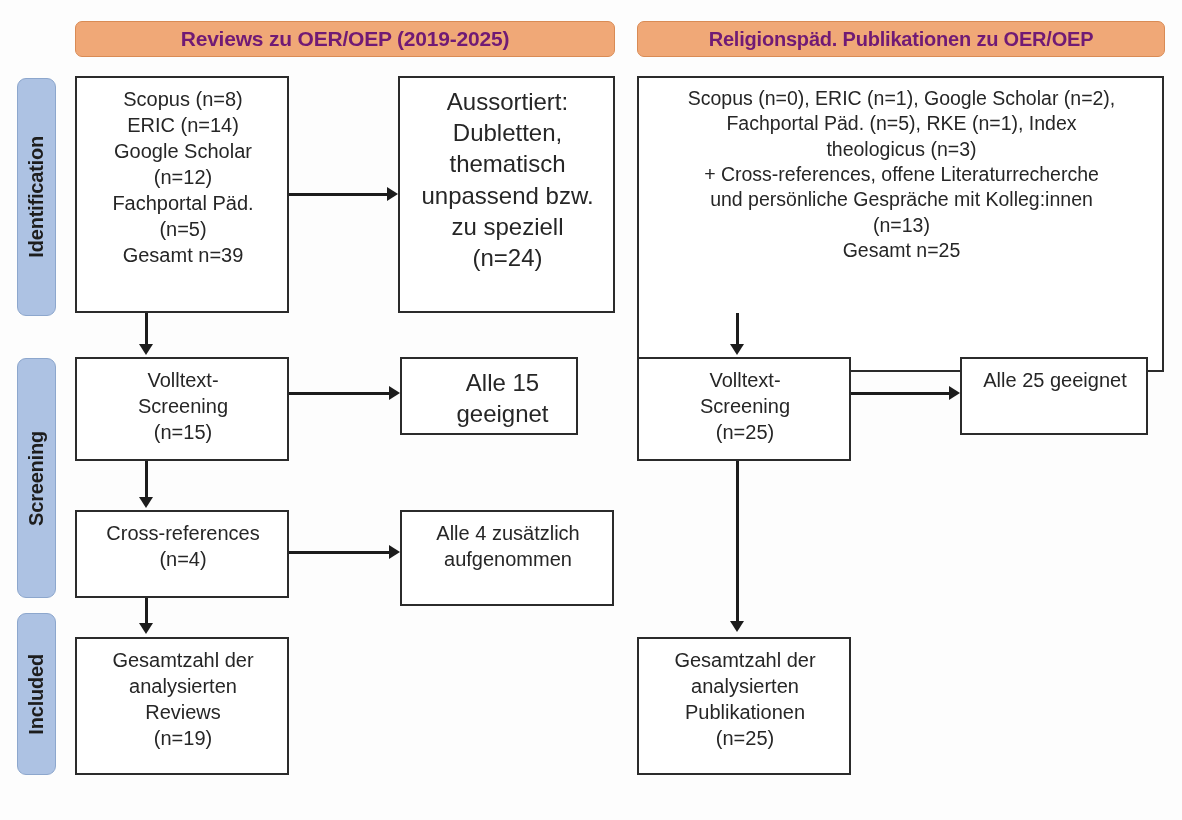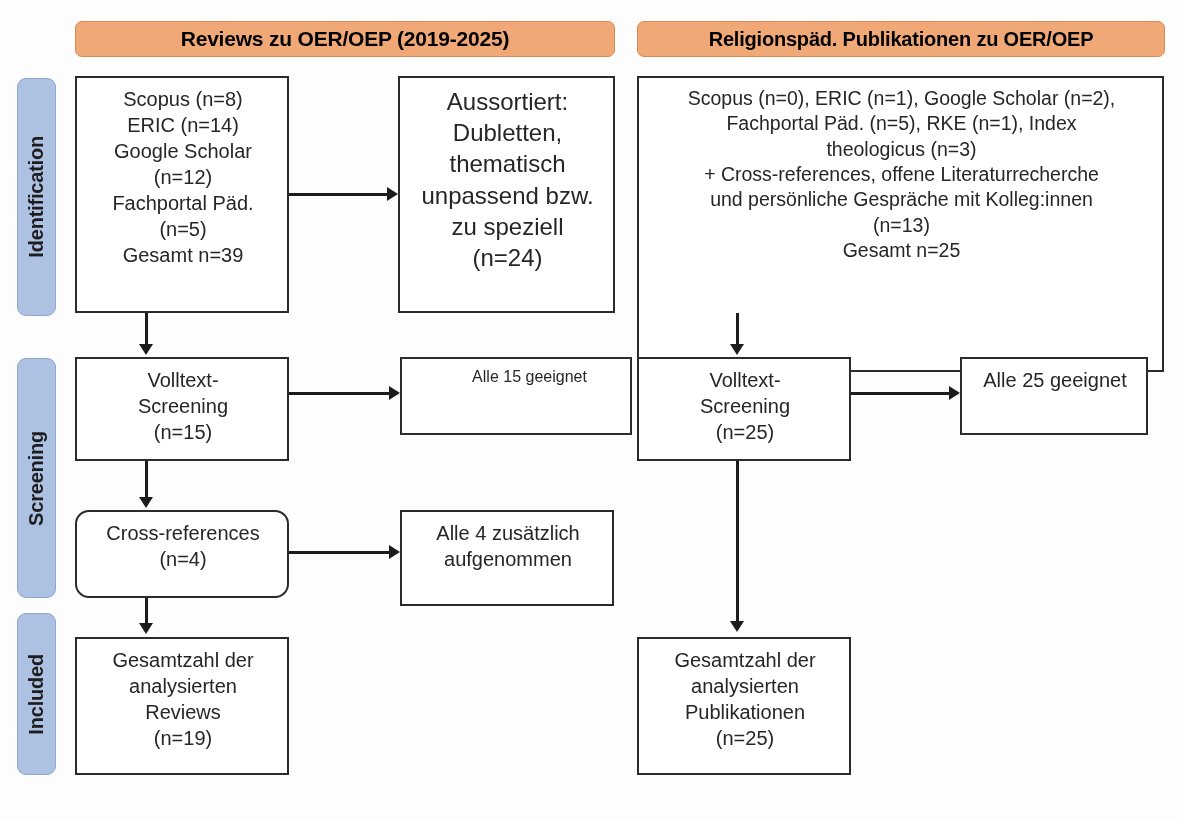--- a/index.html
+++ b/index.html
@@ -17,21 +17,21 @@
     background: #fdfdfd;
     overflow: hidden;
   }
 
   
   .col-header {
     position: absolute;
     background: #f0a877;
     border: 1px solid #d98b55;
     border-radius: 7px;
-    color: #000000;
+    color: #701a75;
     font-weight: bold;
     display: flex;
     align-items: center;
     justify-content: center;
     text-align: center;
     letter-spacing: -0.2px;
     box-sizing: border-box;
   }
 
   
@@ -141,41 +141,41 @@
   <div class="conn v" style="left:145px; top:313px; width:3px; height:33px;"></div>
   <div class="arrow-down" style="left:139px; top:344px;"></div>
 
   <div class="conn v" style="left:736px; top:313px; width:3px; height:33px;"></div>
   <div class="arrow-down" style="left:730px; top:344px;"></div>
 
   <div class="fbox" style="left:75px; top:357px; width:214px; height:104px; font-size:20px;">Volltext-
 Screening
 (n=15)</div>
 
-  <div class="fbox" style="left:400px; top:357px; width:232px; height:78px; font-size:16px;padding-left:36px;">Alle 15 geeignet</div>
+  <div class="fbox" style="left:400px; top:357px; width:178px; height:78px; font-size:24px;padding-left:36px;">Alle 15 geeignet</div>
 
   <div class="conn h" style="left:289px; top:392px; width:100px;"></div>
   <div class="arrow-right" style="left:389px; top:386px;"></div>
 
   <div class="fbox" style="left:637px; top:357px; width:214px; height:104px; font-size:20px;">Volltext-
 Screening
 (n=25)</div>
 
   <div class="fbox" style="left:960px; top:357px; width:188px; height:78px; font-size:20px;">Alle 25 geeignet</div>
 
   <div class="conn h" style="left:851px; top:392px; width:98px;"></div>
   <div class="arrow-right" style="left:949px; top:386px;"></div>
 
   <div class="conn v" style="left:145px; top:461px; width:3px; height:38px;"></div>
   <div class="arrow-down" style="left:139px; top:497px;"></div>
 
   <div class="conn v" style="left:736px; top:461px; width:3px; height:162px;"></div>
   <div class="arrow-down" style="left:730px; top:621px;"></div>
 
-  <div class="fbox" style="left:75px; top:510px; width:214px; height:88px; font-size:20px;border-radius:14px;">Cross-references
+  <div class="fbox" style="left:75px; top:510px; width:214px; height:88px; font-size:20px;">Cross-references
 (n=4)</div>
 
   <div class="fbox" style="left:400px; top:510px; width:214px; height:96px; font-size:20px;">Alle 4 zusätzlich
 aufgenommen</div>
 
   <div class="conn h" style="left:289px; top:551px; width:100px;"></div>
   <div class="arrow-right" style="left:389px; top:545px;"></div>
 
   <div class="conn v" style="left:145px; top:598px; width:3px; height:27px;"></div>
   <div class="arrow-down" style="left:139px; top:623px;"></div>

